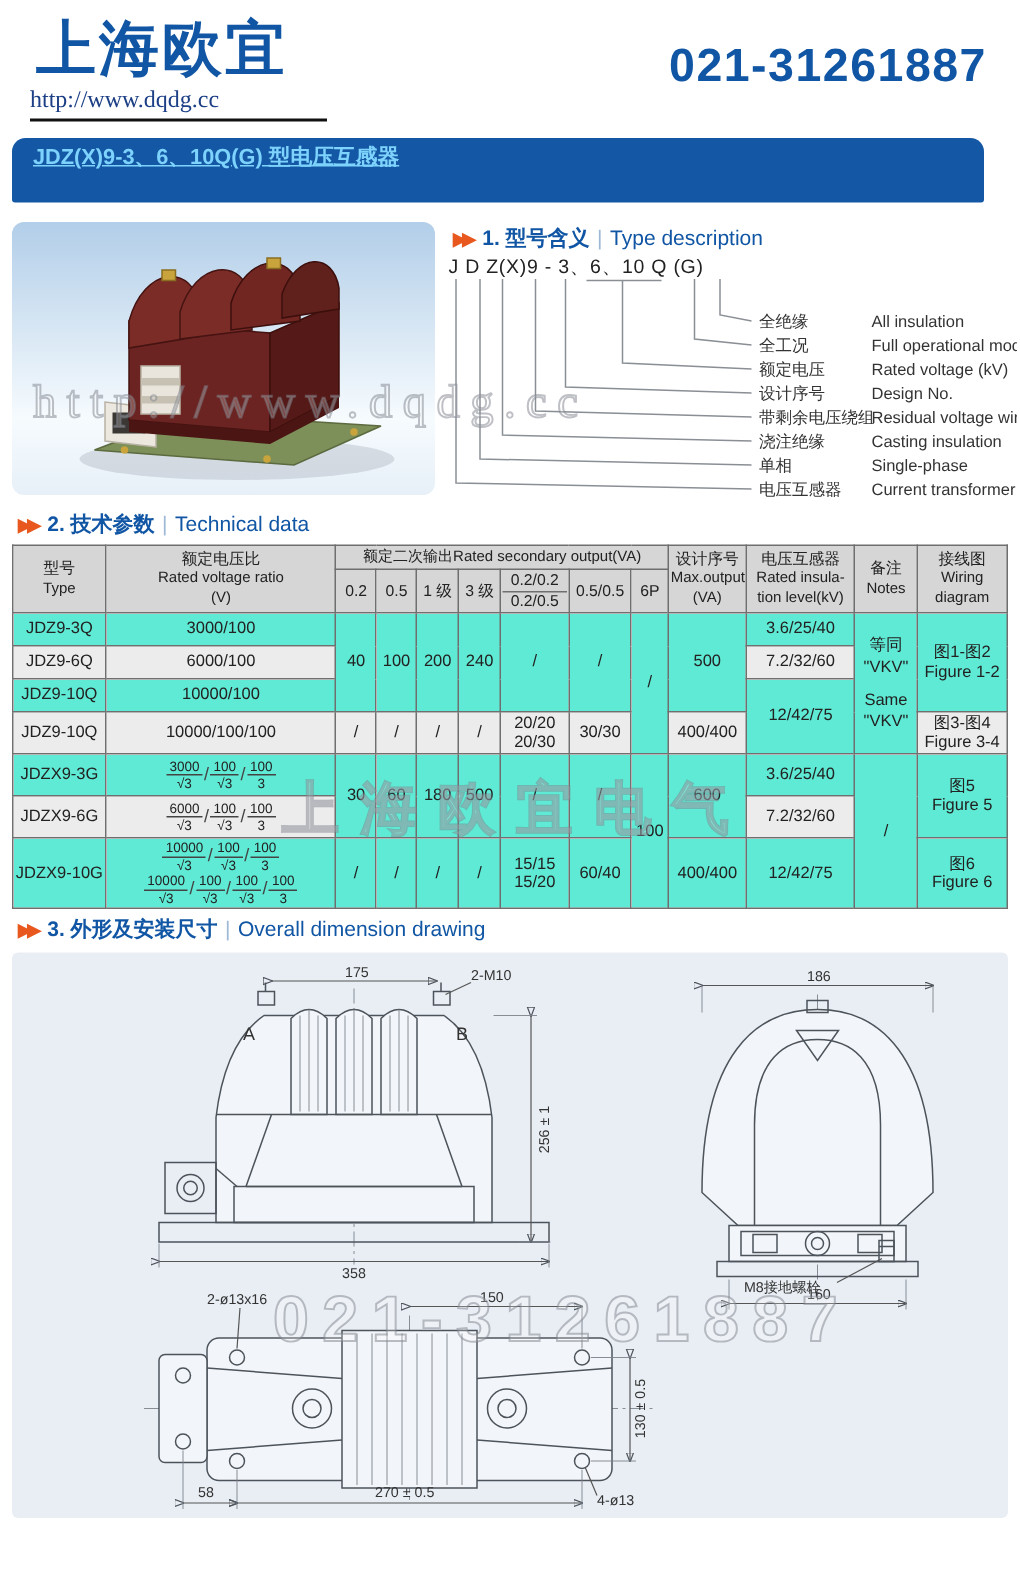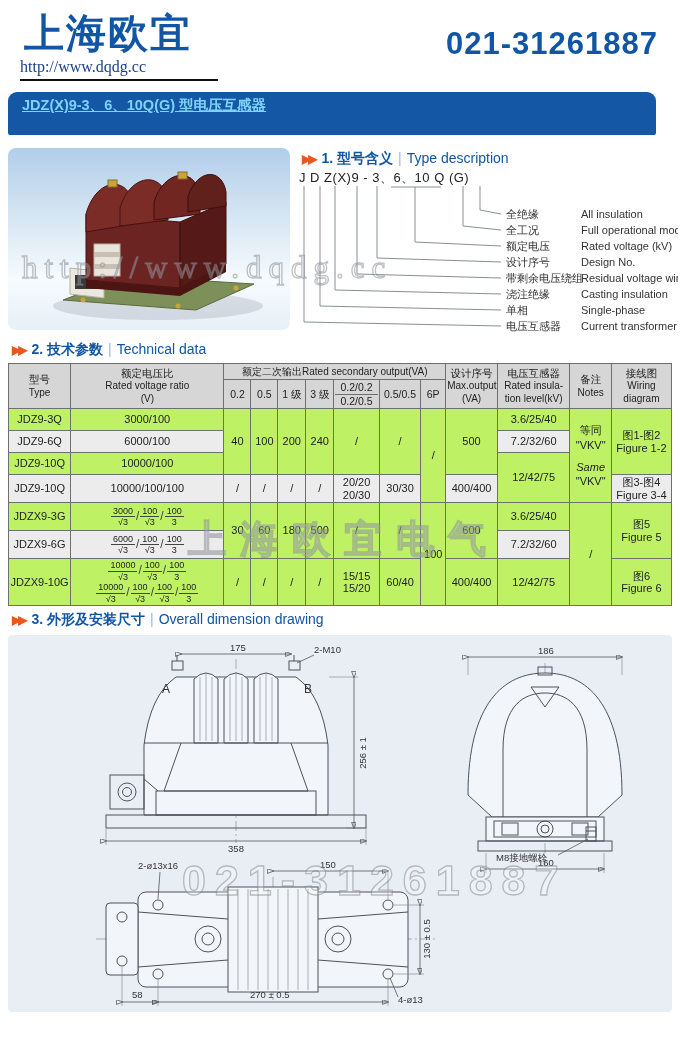--- a/index.html
+++ b/index.html
@@ -33,32 +33,32 @@
   .code-svg{left:293px;top:168px;}
   .code-svg text{font-family:"Liberation Sans",sans-serif;}
 
   
   table.tech{left:8px;top:363px;position:absolute;border-collapse:collapse;table-layout:fixed;width:664px;
              font-size:11px;text-align:center;color:#222;}
   table.tech td,table.tech th{border:1px solid #6f6f6f;padding:1px 1px;vertical-align:middle;line-height:1.2;
              overflow:hidden;font-weight:normal;}
   table.tech th{background:#d6d6d6;font-size:10.5px;}
   table.tech tr.alt>td{background:#ececec;}
-  table.tech td{background:#bef264;}
+  table.tech td{background:#5eead4;}
   .hz{font-size:10.5px;} .he{font-size:10px;}
   .stk span{display:block;}
   .stk span.top{border-bottom:1px solid #6f6f6f;}
   .stk2 span{display:block;line-height:1.15;}
   .fracline{display:flex;justify-content:center;align-items:center;gap:1px;}
   .fr{display:inline-flex;flex-direction:column;align-items:center;font-size:9px;line-height:1.15;}
   .fr i{font-style:normal;border-bottom:1px solid #444;padding:0 2px;}
   .fr u{text-decoration:none;padding:0 2px;}
   .fsl{font-size:12px;color:#444;transform:translateY(-1px);}
   .notes-cell div{line-height:1.3;}
-  .notes-cell .gap{margin-top:8px;font-style:italic;}
+  .notes-cell .gap{margin-top:8px;}
 
   
   .panel{left:8px;top:635px;width:664px;height:377px;background:#e9eef4;border-radius:4px;}
   .dw text{font-family:"Liberation Sans",sans-serif;font-size:9.5px;fill:#333;}
   .dw .big{font-size:12px;}
   .dw line,.dw path,.dw rect,.dw circle,.dw polyline,.dw polygon{stroke:#4c535b;stroke-width:1;fill:none;}
   .dw .thin{stroke-width:0.6;stroke:#7a818a;}
   .dw .dim{stroke-width:0.8;stroke:#555;}
   .dw .fillw{fill:#f2f5f9;}
 

